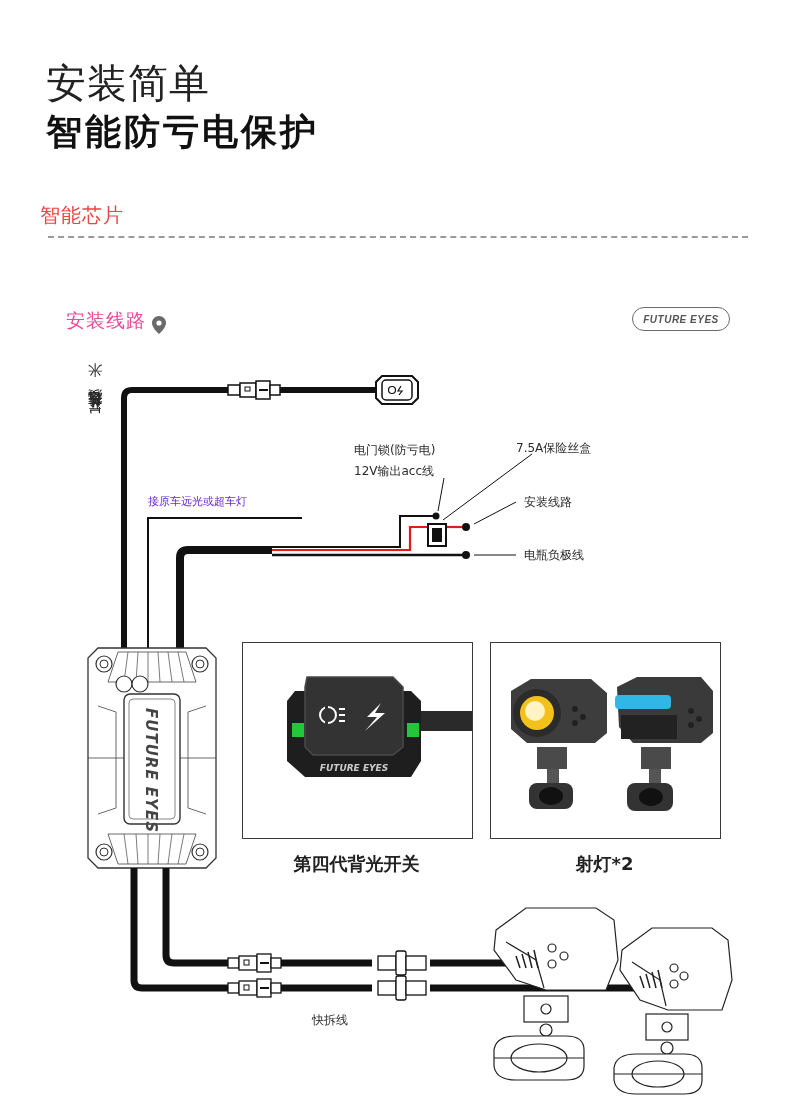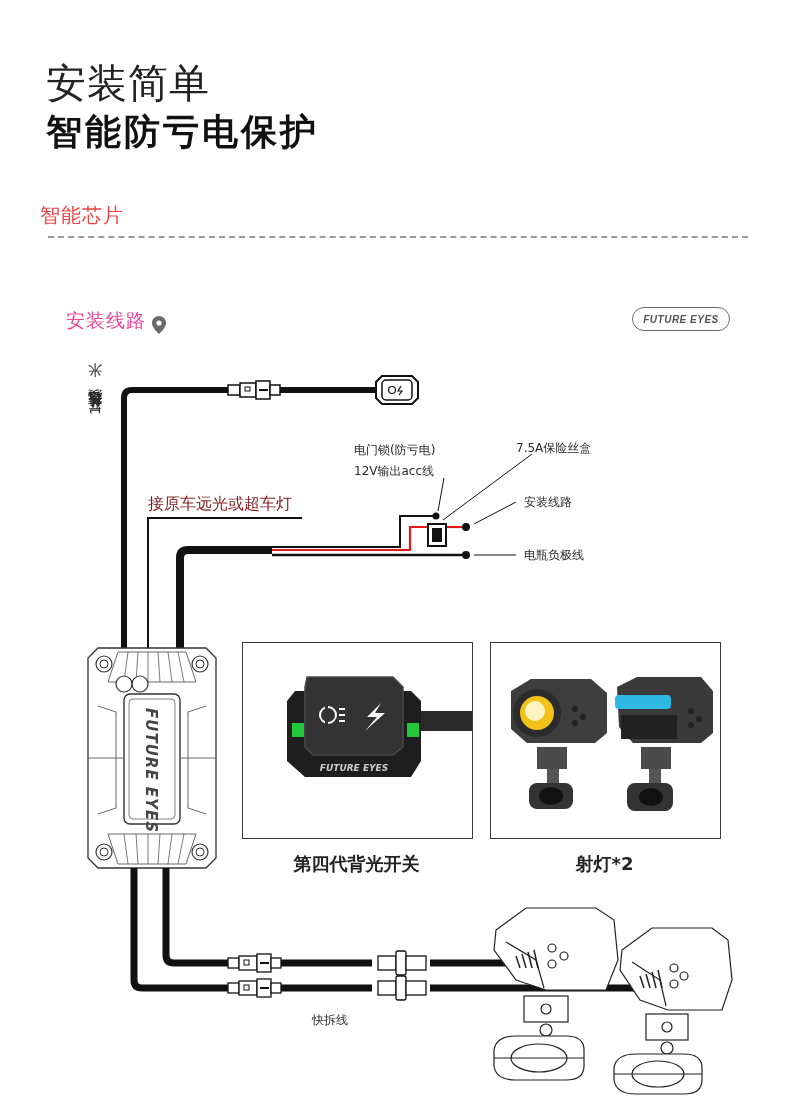--- a/index.html
+++ b/index.html
@@ -8,21 +8,21 @@
   .abs { position:absolute; }
   .title-light { left:46px; top:56px; font-size:40px; font-weight:200; color:#222; letter-spacing:1px; font-family:"DejaVu Sans", sans-serif;text-align:right; }
   .title-bold { left:46px; top:108px; font-size:36px; font-weight:bold; color:#111; letter-spacing:3px; }
   .section-label { left:40px; top:202px; font-size:20px; color:#ef4444; letter-spacing:1px; }
   .dash-line { left:48px; top:236px; width:700px; height:0; border-top:2px dashed #9a9a9a; }
   .install-label { left:66px; top:308px; font-size:19px; color:#ec4899; letter-spacing:1px; display:flex; align-items:flex-end; gap:6px; }
   .brand-badge { left:632px; top:307px; width:96px; height:22px; border:1.5px solid #6b6b6b; border-radius:12px;
                  display:flex; align-items:center; justify-content:center; font-size:10px; font-weight:bold;
                  font-style:italic; color:#555; letter-spacing:0.5px; font-family:"Liberation Sans", sans-serif; }
   .lbl { font-size:12px; color:#2a2a2a; line-height:20px; }
-  .lbl-red { color:#7f1d1d; font-size:16px; }
+  .lbl-red { color:#6d28d9; font-size:11px; }
   .vert { left:86px; top:388px; writing-mode:vertical-rl; transform:rotate(180deg); font-size:14.5px; color:#2a2a2a; letter-spacing:1px; }
   .photo-box { border:1.5px solid #3a3a3a; background:#fff; }
   .caption { font-size:18px; color:#222; font-weight:bold; text-align:center; }
   svg text { font-family:"DejaVu Sans", sans-serif; }
 </style>
 </head>
 <body>
 
 <div class="abs title-light">安装简单</div>
 <div class="abs title-bold">智能防亏电保护</div>

